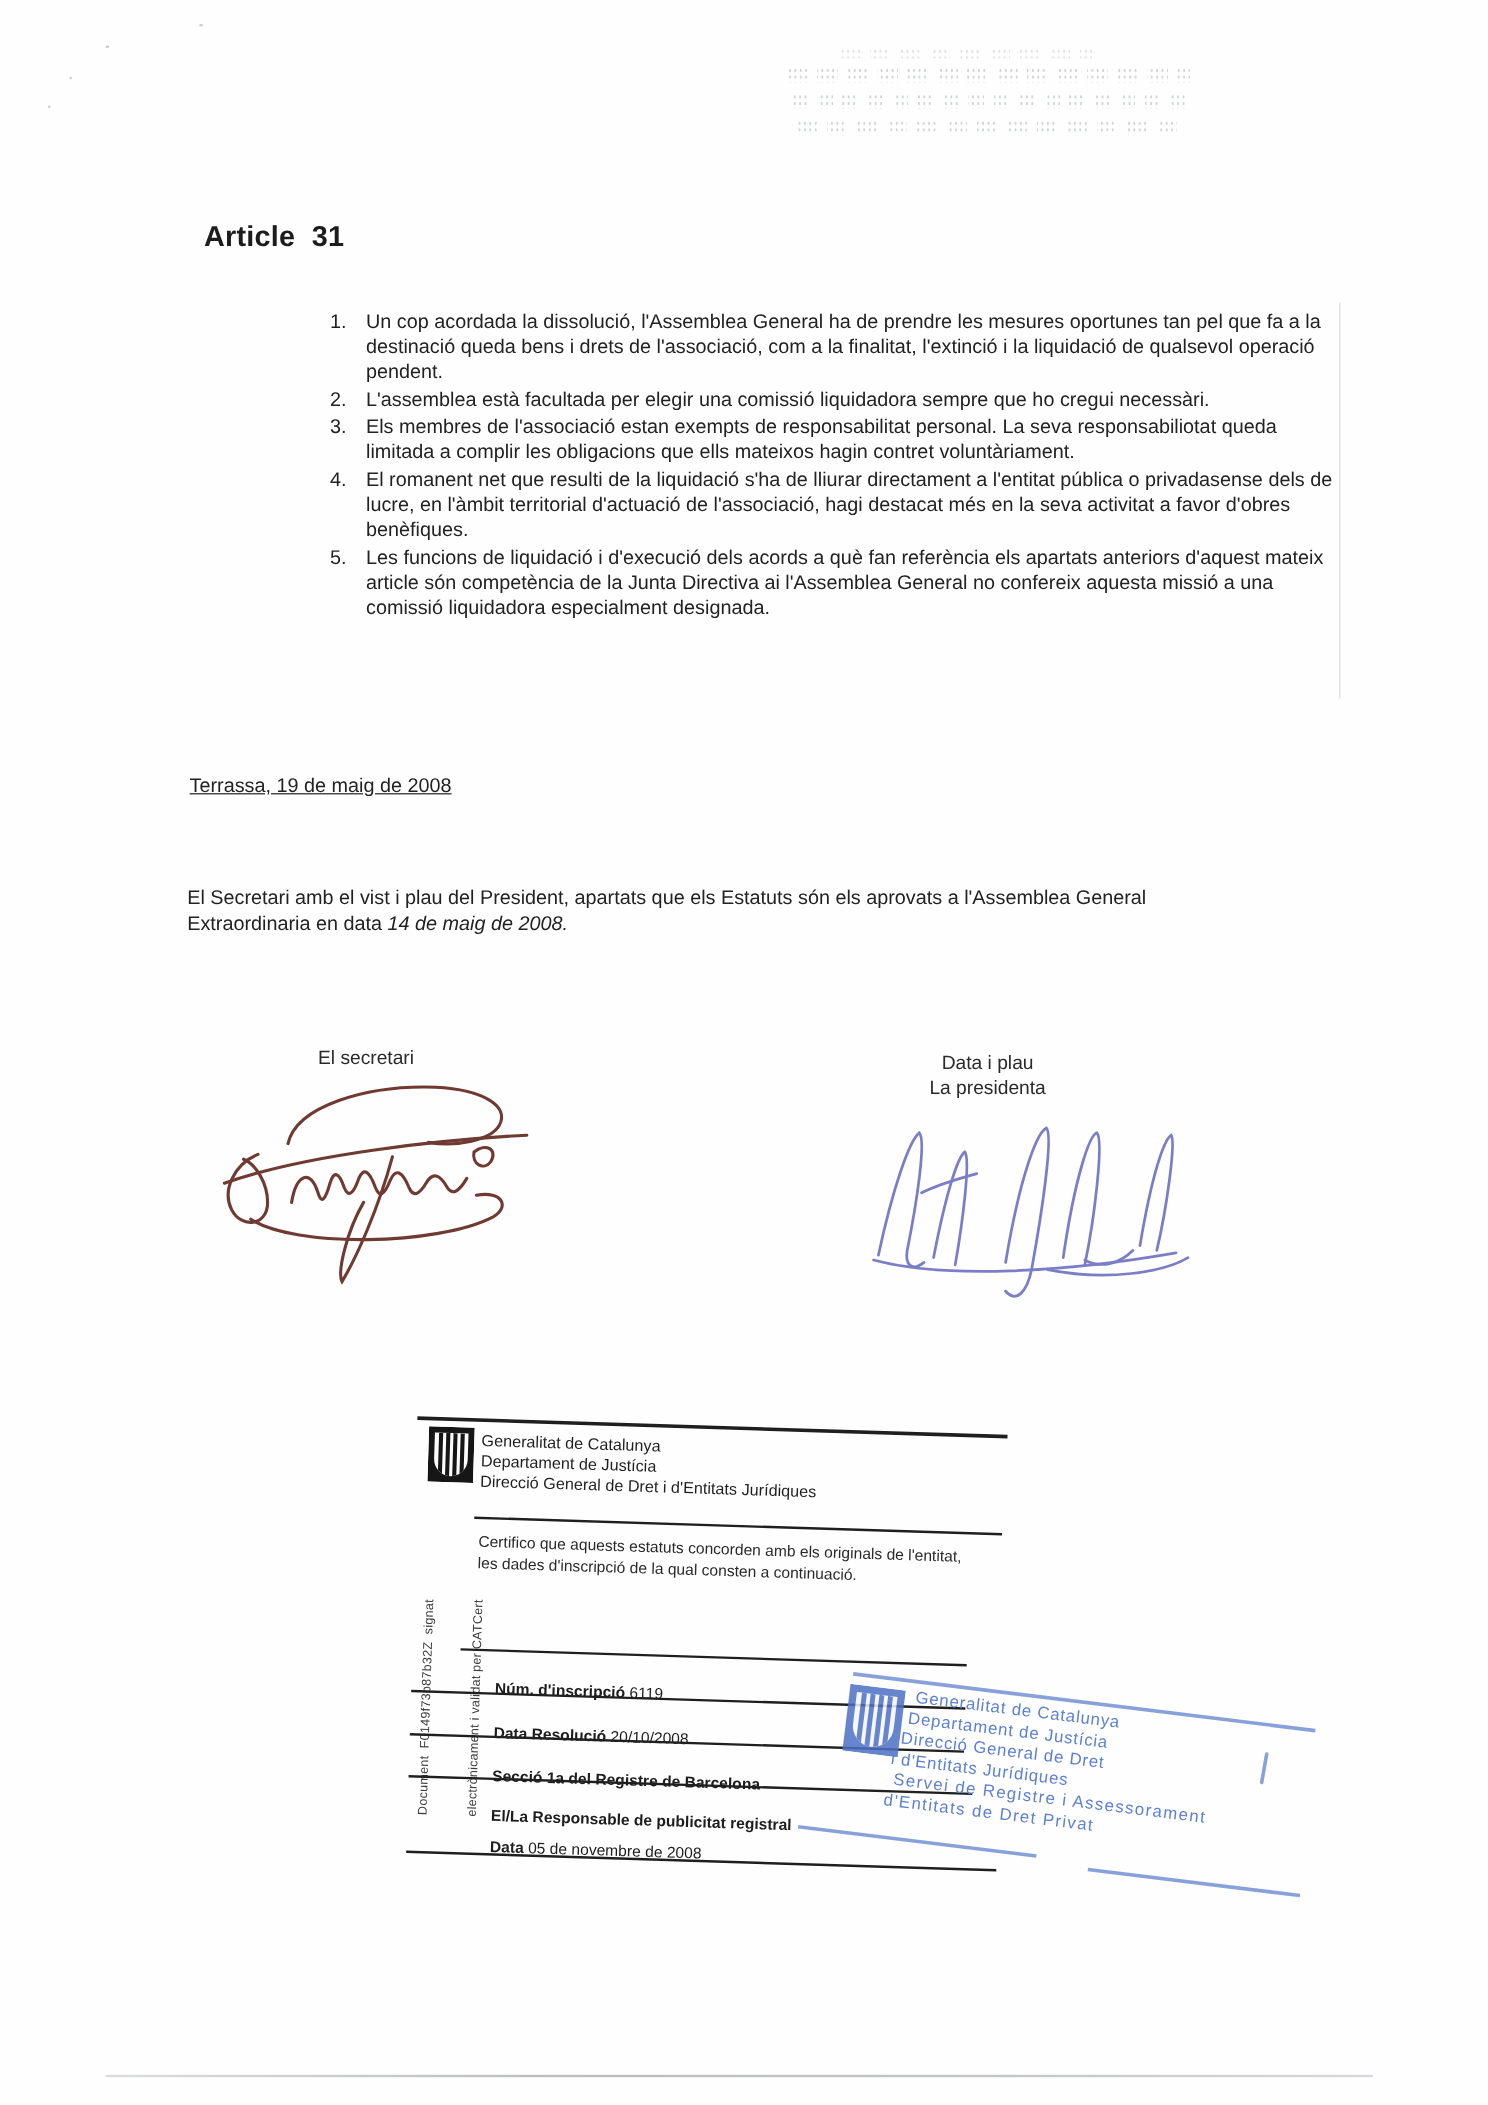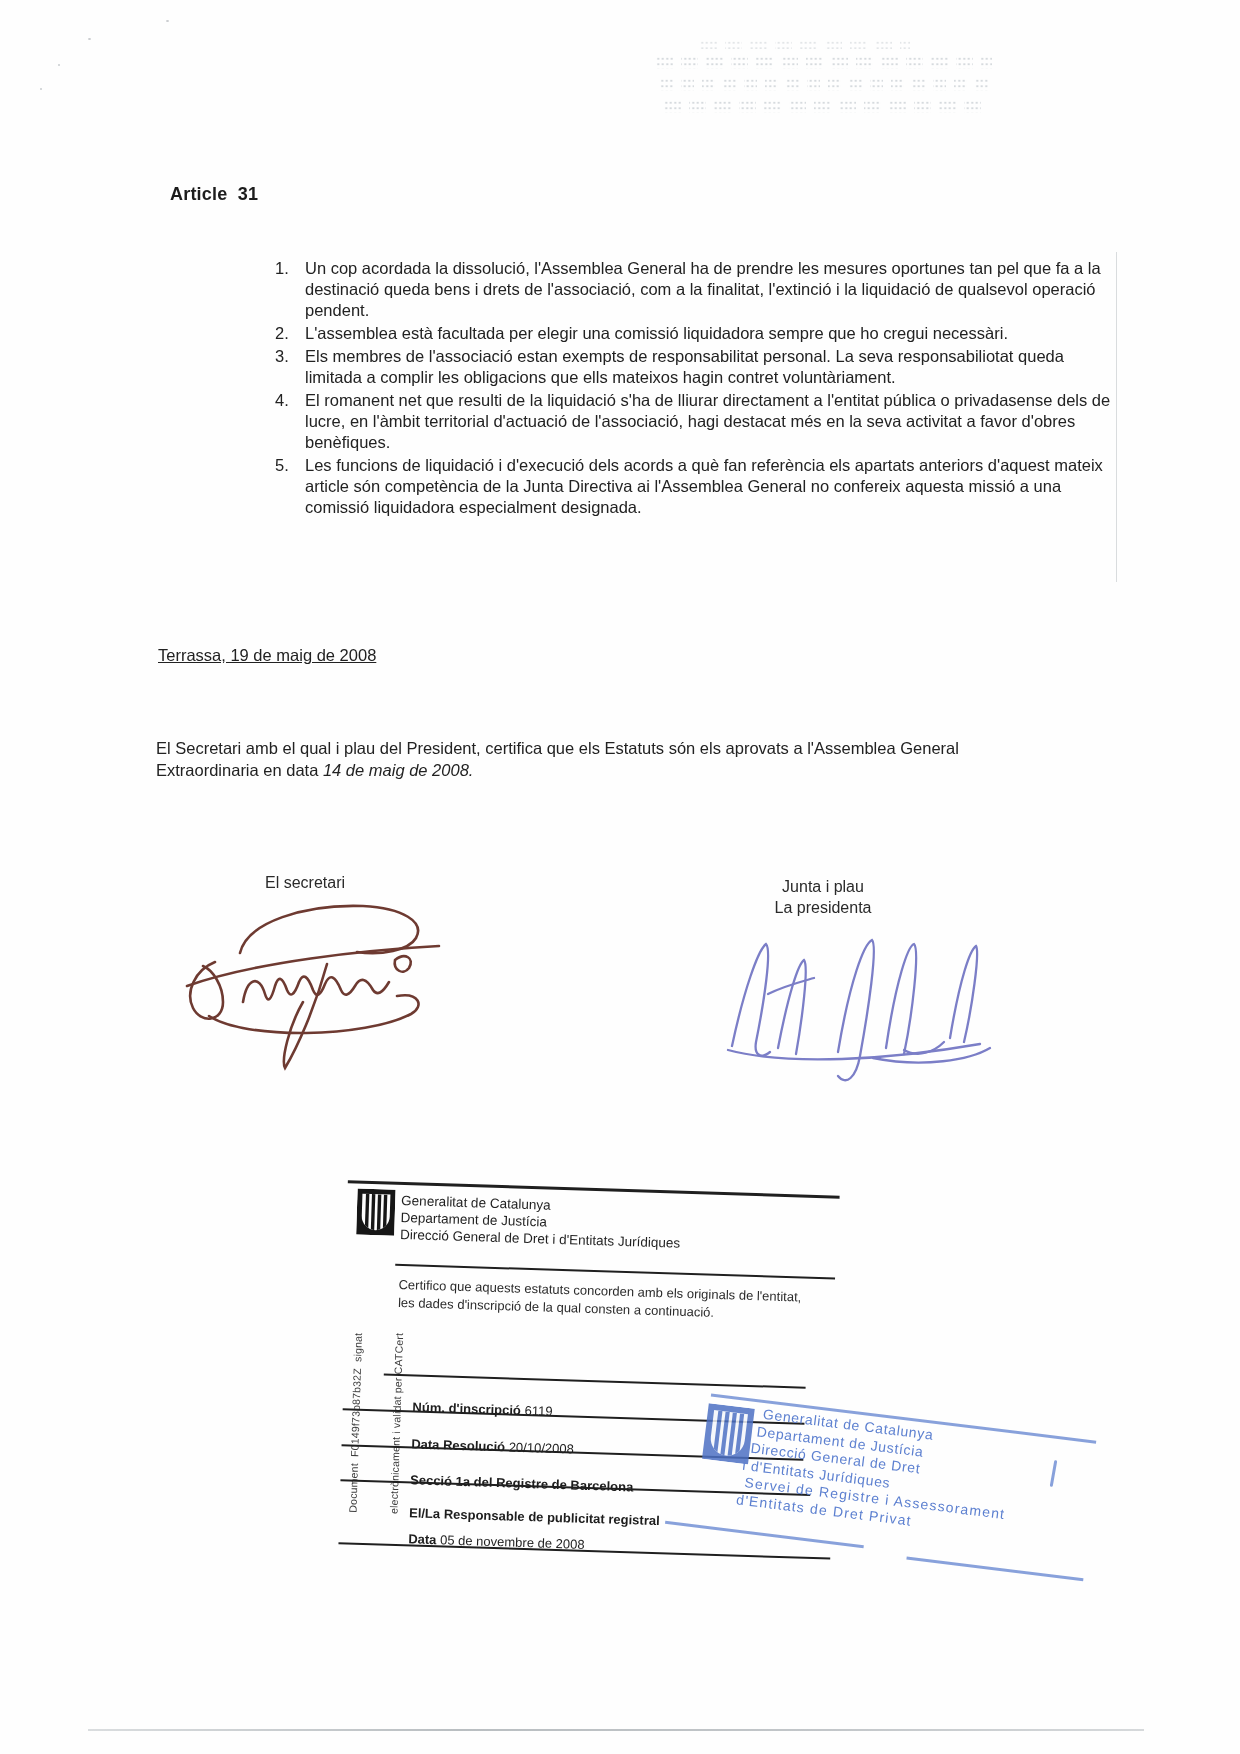--- a/index.html
+++ b/index.html
@@ -1,20 +1,20 @@
 <!DOCTYPE html>
 <html><head>
 <meta charset="utf-8">
 <style>
   html,body{margin:0;padding:0;}
   body{width:1240px;height:1754px;background:#ffffff;font-family:"Liberation Sans",sans-serif;}
   .page{position:relative;width:1240px;height:1754px;background:#fefefe;overflow:hidden;color:#242424;}
 
   
-  .heading{position:absolute;left:170px;top:184px;font-size:18px;font-weight:bold;color:#1c1c1c;white-space:pre;letter-spacing:.2px;}
+  .heading{position:absolute;left:170px;top:184px;font-size:24px;font-weight:bold;color:#1c1c1c;white-space:pre;letter-spacing:.2px;}
   .articles{position:absolute;left:275px;top:258px;width:845px;font-size:16.5px;line-height:21px;color:#222;}
   .article-item{display:flex;margin-bottom:2px;}
   .article-num{flex:0 0 30px;}
   .article-text{flex:1;}
   .dateline{position:absolute;left:158px;top:646px;font-size:16.5px;color:#222;text-decoration:underline;}
   .certify-par{position:absolute;left:156px;top:738px;width:880px;font-size:16.5px;line-height:21.5px;color:#222;}
   .certify-date{font-weight:normal;font-style:italic;}
   .sig-label-secretary{position:absolute;left:243px;top:874px;font-size:16px;color:#2a2a2a;margin-left:22px;}
   .sig-label-president{position:absolute;left:748px;top:876px;width:150px;text-align:center;font-size:16px;line-height:21px;color:#2a2a2a;}
   .sig-secretary{position:absolute;left:185px;top:898px;}
@@ -89,26 +89,26 @@
     </div>
     <div class="article-item">
       <span class="article-num">5.</span>
       <span class="article-text">Les funcions de liquidació i d'execució dels acords a què fan referència els apartats anteriors d'aquest mateix article són competència de la Junta Directiva ai l'Assemblea General no confereix aquesta missió a una comissió liquidadora especialment designada.</span>
     </div>
   </div>
 
   <div class="dateline">Terrassa, 19 de maig de 2008</div>
 
   <div class="certify-par">
-    <span>El Secretari amb el qual i plau del President, certifica que els Estatuts són els aprovats a l'Assemblea General Extraordinaria en data </span><span class="certify-date">14 de maig de 2008.</span>
+    <span>El Secretari amb el vist i plau del President, apartats que els Estatuts són els aprovats a l'Assemblea General Extraordinaria en data </span><span class="certify-date">14 de maig de 2008.</span>
   </div>
 
   <div class="sig-label-secretary">El secretari</div>
   <div class="sig-label-president">
-    <div>Junta i plau</div>
+    <div>Data i plau</div>
     <div>La presidenta</div>
   </div>
 
   <svg class="sig-secretary" width="262" height="178" viewBox="0 0 262 178" fill="none">
     <g stroke="#6e3a31" stroke-width="2.6" stroke-linecap="round" fill="none">
       <path d="M55,55 C62,24 120,6 178,8 C218,10 240,24 231,40 C224,52 196,58 172,54"></path>
       <path d="M30,64 C10,72 0,94 8,110 C16,126 38,124 38,104 C38,88 28,72 18,68"></path>
       <path d="M2,88 C70,64 180,52 254,48"></path>
       <path d="M58,104 C62,80 74,76 80,96 Q84,110 90,88 Q95,72 102,92 Q107,104 114,84 Q120,70 128,92 Q133,104 140,86 Q147,70 156,92 Q161,103 170,88 Q178,74 188,92 Q194,101 204,84"></path>
       <path d="M210,62 C220,54 230,60 224,70 C218,78 208,72 210,62"></path>

